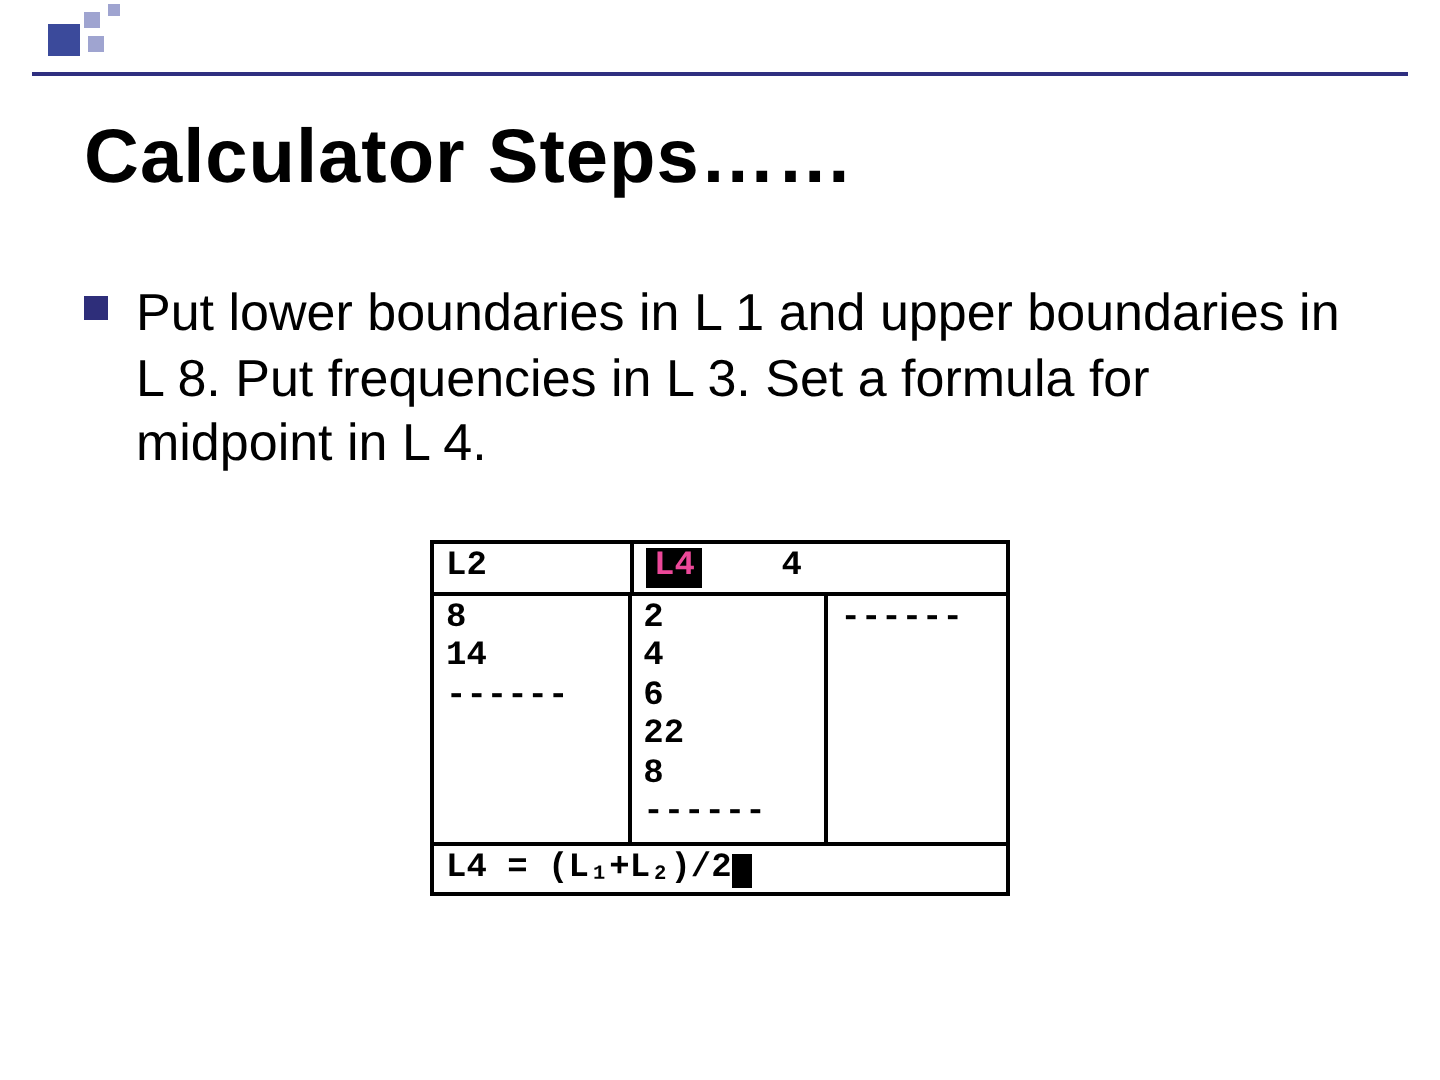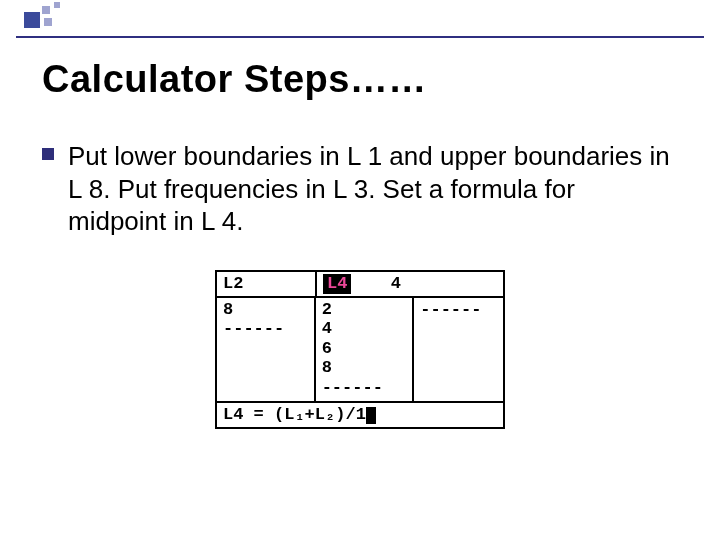--- a/index.html
+++ b/index.html
@@ -58,32 +58,34 @@
       <div class="row hdr">
         <div class="col c1">L2</div>
         <div class="col c3">
           <span class="l4box">L4</span>
           <span class="l4num">4</span>
         </div>
       </div>
       <div class="row lists">
         <div class="col c1">
           <div>8</div>
+          <div>14</div>
           <div>------</div>
         </div>
         <div class="col c2">
           <div>2</div>
           <div>4</div>
           <div>6</div>
+          <div>22</div>
           <div>8</div>
           <div>------</div>
         </div>
         <div class="col c3">
           <div>------</div>
         </div>
       </div>
       <div class="formula">
         <span>L4 =</span>
-        <span>(L₁+L₂)/1</span><span class="cursor-block"></span>
+        <span>(L₁+L₂)/2</span><span class="cursor-block"></span>
       </div>
     </div>
   </div>
 </div>
 
 </body></html>

